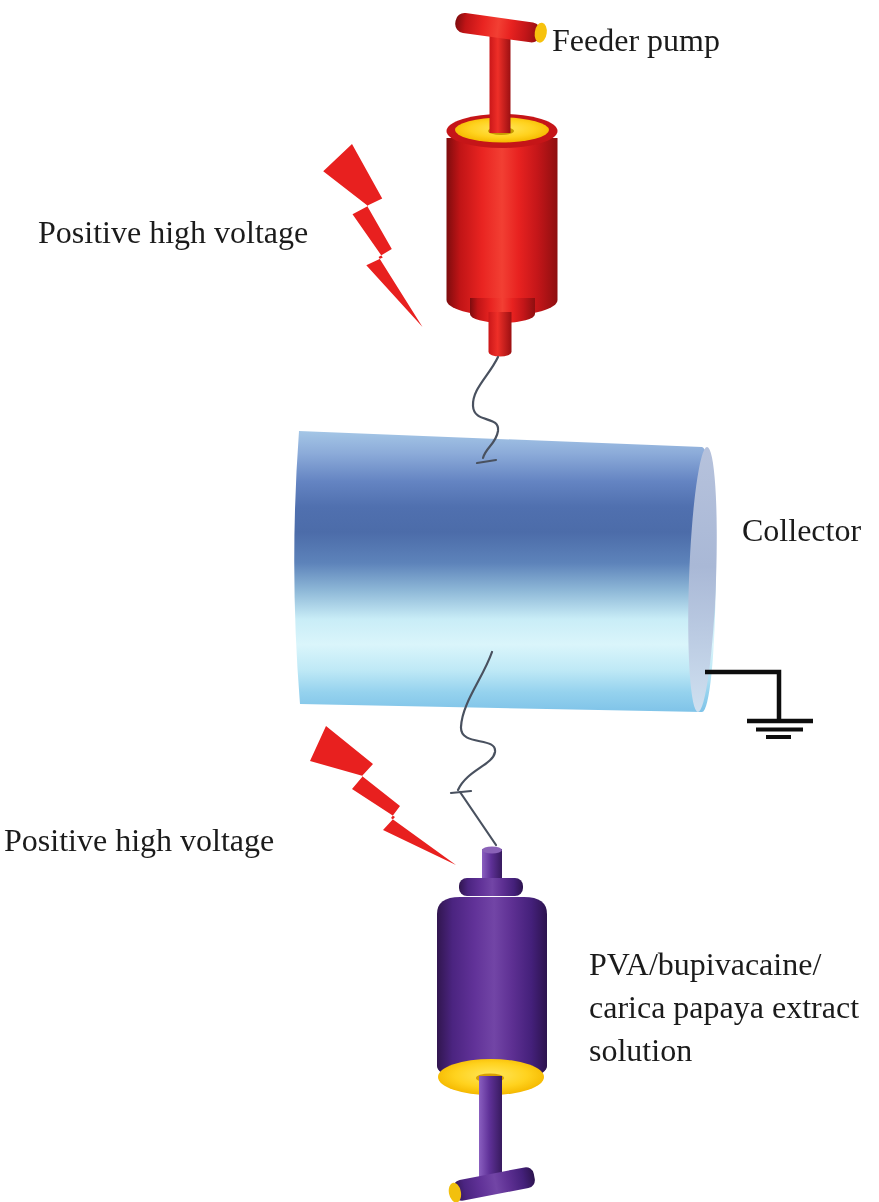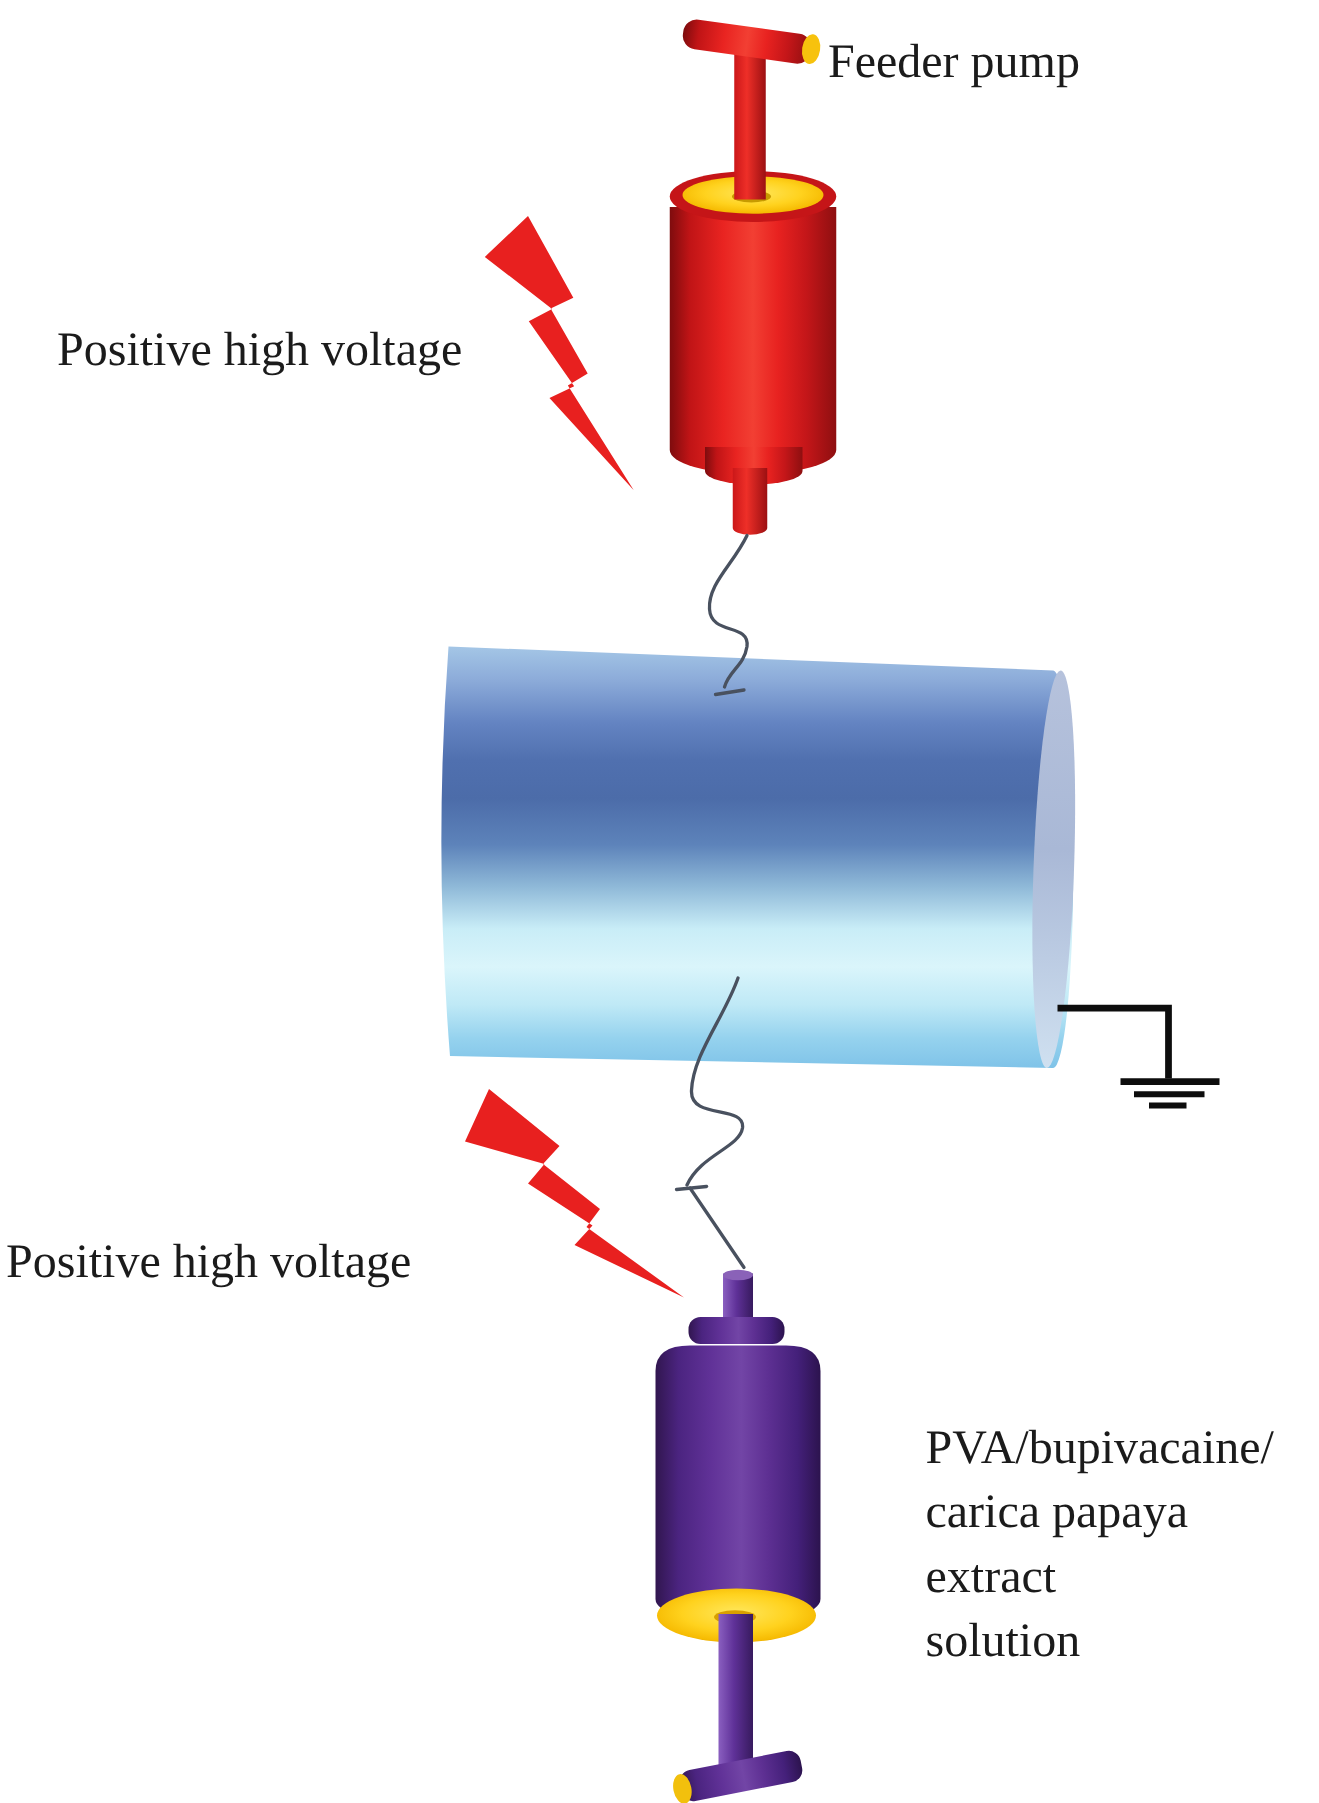--- a/index.html
+++ b/index.html
@@ -136,19 +136,20 @@
         <ellipse cx="-40" cy="1" rx="6" ry="10" fill="#f2c00d"></ellipse>
       </g>
     </g>
   </svg>
 
   <div class="lbl" style="left:552px;top:21px;">Feeder pump</div>
 
 
   <div class="lbl" style="left:38px;top:213px;">Positive high voltage</div>
 
+  <div class="lbl" style="left:742px;top:511px;">Collector</div>
 
   <div class="lbl" style="left:4px;top:821px;">Positive high voltage</div>
 
-  <div class="lbl multi" style="left:617px;top:943px;">PVA/bupivacaine/
+  <div class="lbl multi" style="left:589px;top:943px;">PVA/bupivacaine/
 carica papaya extract
 solution</div>
 </div>
 
 </body></html>

